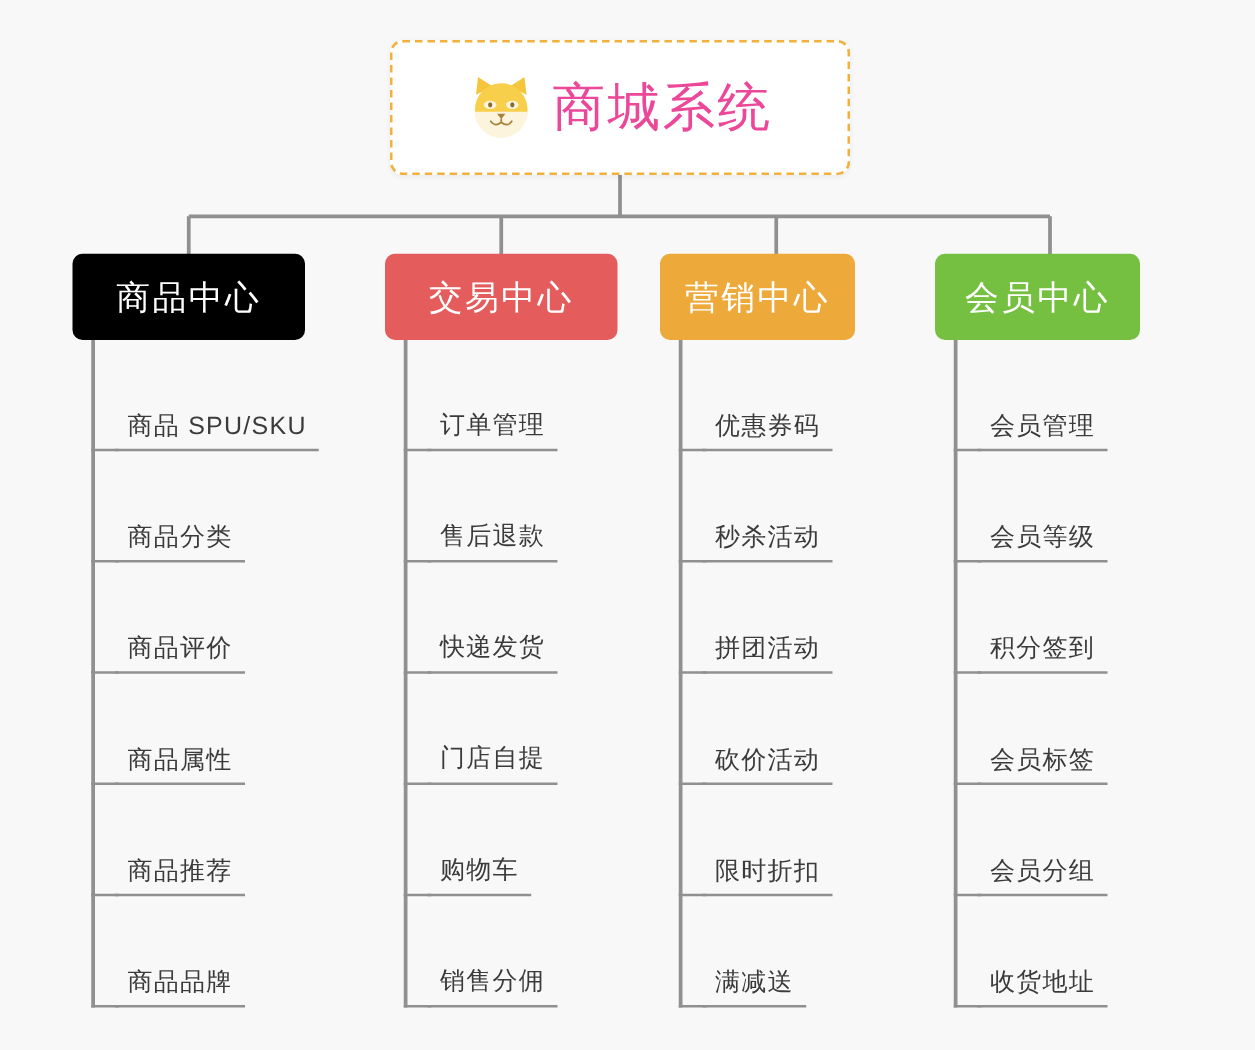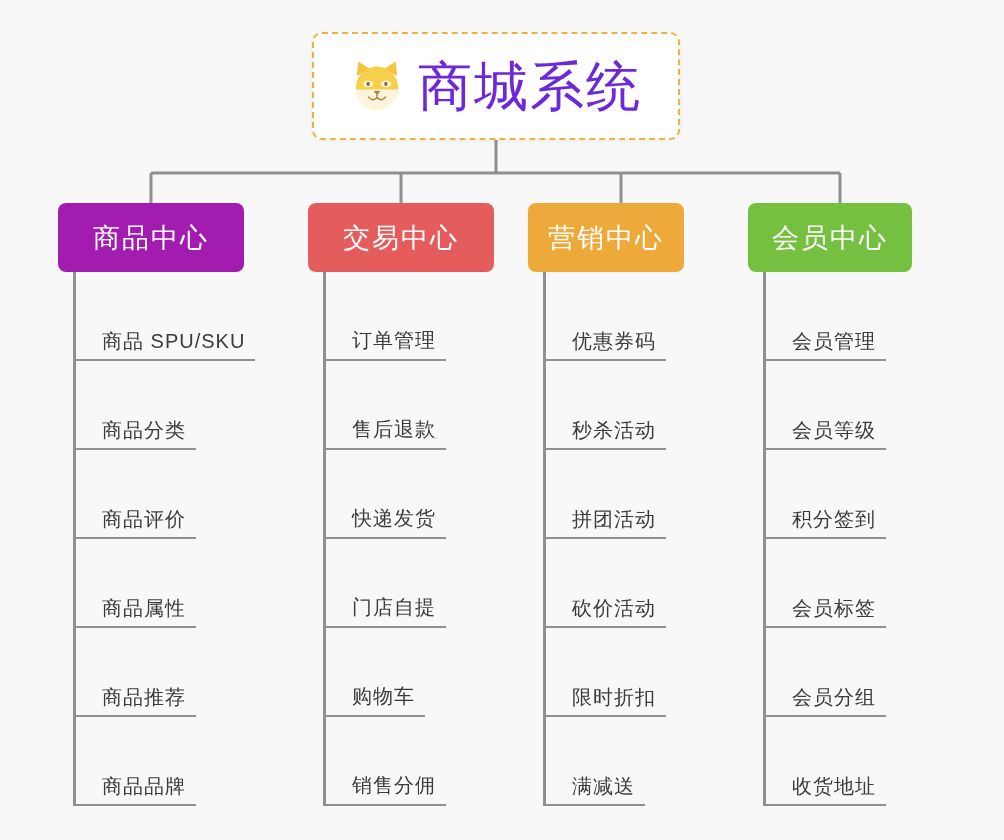--- a/index.html
+++ b/index.html
@@ -38,22 +38,22 @@
     justify-content: center;
     gap: 14px;
   }
   .root-emoji {
     width: 54px;
     height: 54px;
     flex: 0 0 auto;
     display: block;
   }
   .root-title {
-    font-size: 54px;
-    color: #6d28d9;
+    font-size: 42px;
+    color: #ec4899;
     letter-spacing: 2px;
     line-height: 1;
     white-space: nowrap;
   }
 
   
   #connectors {
     position: absolute;
     left: 0;
     top: 0;
@@ -170,21 +170,21 @@
       <ellipse cx="42.5" cy="29.5" rx="2" ry="2.4" fill="#8a6a33"></ellipse>
 
       <path d="M28 38 L36 38 L32 43 Z" fill="#a9803a"></path>
 
       <path d="M32 43 L32 46 M32 46 Q26 51 22 45 M32 46 Q38 51 42 45" stroke="#a9803a" stroke-width="1.6" fill="none" stroke-linecap="round"></path>
     </svg>
     <span class="root-title">商城系统</span>
   </div>
 
   <div class="column col-0">
-    <div class="category-header" style="background:#a21caf;">
+    <div class="category-header" style="background:#000000;">
       <span>商品中心</span>
     </div>
     <ul class="leaf-list">
       <li class="leaf-item">
         <span class="leaf-label">商品 SPU/SKU</span>
       </li>
       <li class="leaf-item">
         <span class="leaf-label">商品分类</span>
       </li>
       <li class="leaf-item">

